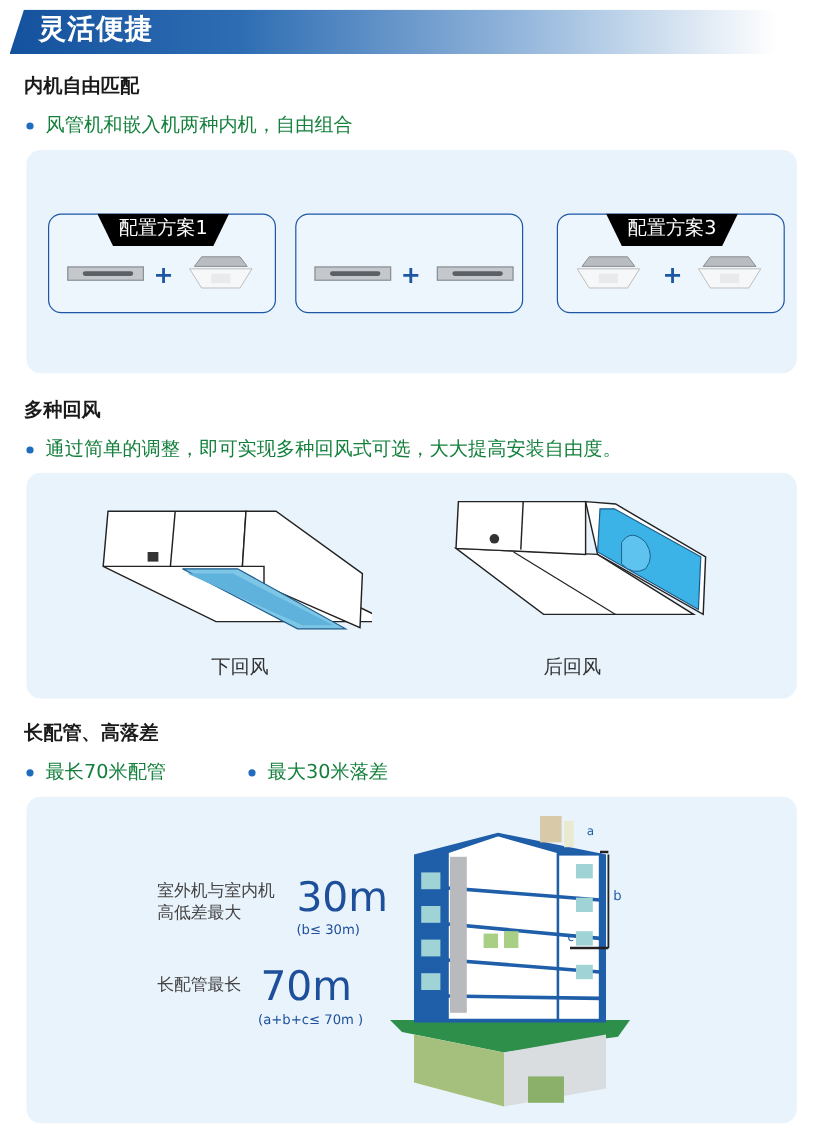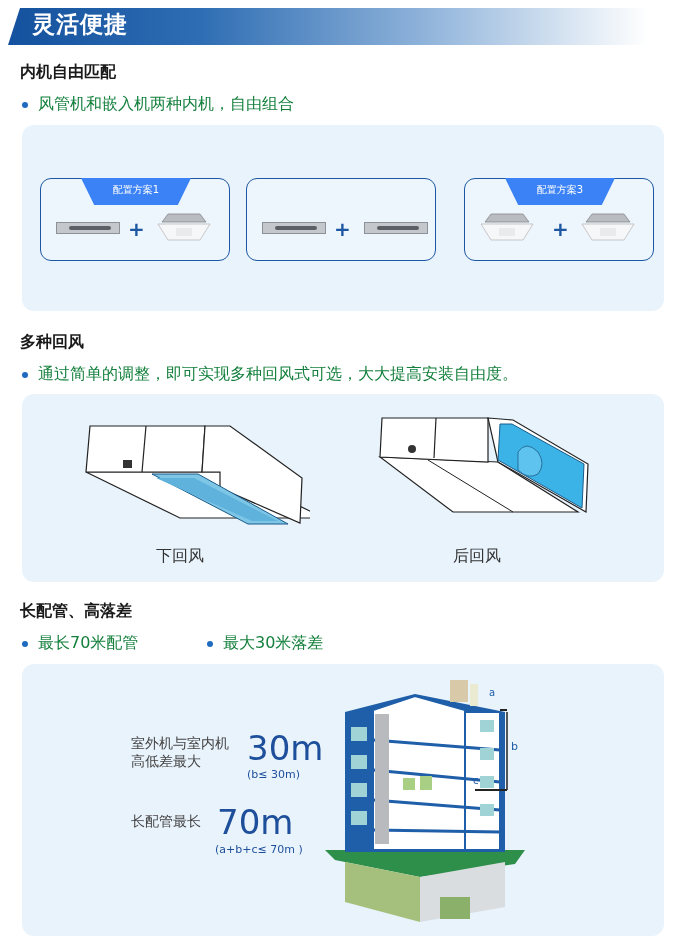--- a/index.html
+++ b/index.html
@@ -11,23 +11,23 @@
     clip-path: polygon(12px 0, 100% 0, 100% 100%, 0 100%); }
   .banner-title { position: absolute; left: 32px; top: 9px; font-size: 23px; font-weight: bold; color: #fff; letter-spacing: 1px; }
 
   .h2 { position: absolute; left: 20px; font-size: 16px; font-weight: bold; color: #1a1a1a; }
   .bullet { position: absolute; font-size: 16px; color: #15803d; display: flex; align-items: center; }
   .dot { width: 6px; height: 6px; border-radius: 50%; background: #1f6bbf; margin-right: 10px; display: inline-block; }
 
   .panel { position: absolute; left: 22px; width: 642px; background: #e9f3fc; border-radius: 12px; }
 
   .config-card { position: absolute; top: 178px; width: 190px; height: 83px; border: 1.5px solid #1d57a3; border-radius: 11px; background: #edf5fd; }
-  .config-tab { position: absolute; left: 40px; top: -1px; width: 110px; height: 27px; background: #3b82f6;
+  .config-tab { position: absolute; left: 40px; top: -1px; width: 110px; height: 27px; background: #000000;
     clip-path: polygon(0 0, 100% 0, 88% 100%, 12% 100%); border-radius: 0 0 10px 10px;
-    color: #fff; font-size: 10px; text-align: center; line-height: 24px; }
+    color: #fff; font-size: 16px; text-align: center; line-height: 24px; }
   .plus { position: absolute; top: 38px; left: 87px; font-size: 20px; font-weight: bold; color: #1d57a3; }
   .duct { position: absolute; top: 43px; width: 64px; height: 12px; background: #c4c8cc; border: 1px solid #8c9196; }
   .duct::before { content: ""; position: absolute; left: 12px; right: 8px; top: 3px; height: 4px; background: #5a6066; border-radius: 2px; }
   .cassette { position: absolute; top: 31px; width: 60px; height: 32px; }
 
   .unit-caption { position: absolute; font-size: 16px; color: #333; }
 
   .big-num { position: absolute; color: #1d4f9b; font-size: 34px; }
   .small-note { position: absolute; color: #1d4f9b; font-size: 11px; }
   .label-text { position: absolute; color: #444; font-size: 14px; line-height: 18px; }
@@ -90,21 +90,21 @@
   <g fill="#fff" stroke="#222" stroke-width="1.2">
     <polygon points="6,64 150,64 244,110 100,110" fill="#ffffff"></polygon>
     <polygon points="10,18 125,18 122,64 6,64"></polygon>
     <polygon points="125,18 150,18 222,70 220,115 140,80 140,64 122,64"></polygon>
   </g>
   <line x1="66" y1="18" x2="62" y2="64" stroke="#222" stroke-width="1.2"></line>
   <rect x="43" y="52" width="9" height="8" fill="#333"></rect>
   <polygon points="72,66 118,66 208,116 168,116" fill="#7ec6e6" stroke="#1a5b8a" stroke-width="1"></polygon>
   <polygon points="76,70 114,70 198,113 172,113" fill="#5fb2dc" stroke="none"></polygon>
 </svg>
-<div class="unit-caption" style="left:156px; top:546px;">下回风</div>
+<div class="unit-caption" style="left:176px; top:546px;">下回风</div>
 
 <svg style="position:absolute; left:378px; top:412px; width:230px; height:115px;" viewBox="0 0 230 115">
   <g fill="#fff" stroke="#222" stroke-width="1.2">
     <polygon points="2,45 120,50 200,100 75,100"></polygon>
     <polygon points="4,6 110,6 110,50 2,45"></polygon>
     <polygon points="110,6 135,8 210,52 208,100 120,50"></polygon>
   </g>
   <line x1="58" y1="6" x2="56" y2="46" stroke="#222" stroke-width="1.2"></line>
   <line x1="50" y1="48" x2="135" y2="100" stroke="#222" stroke-width="1"></line>
   <circle cx="34" cy="37" r="4" fill="#333"></circle>

